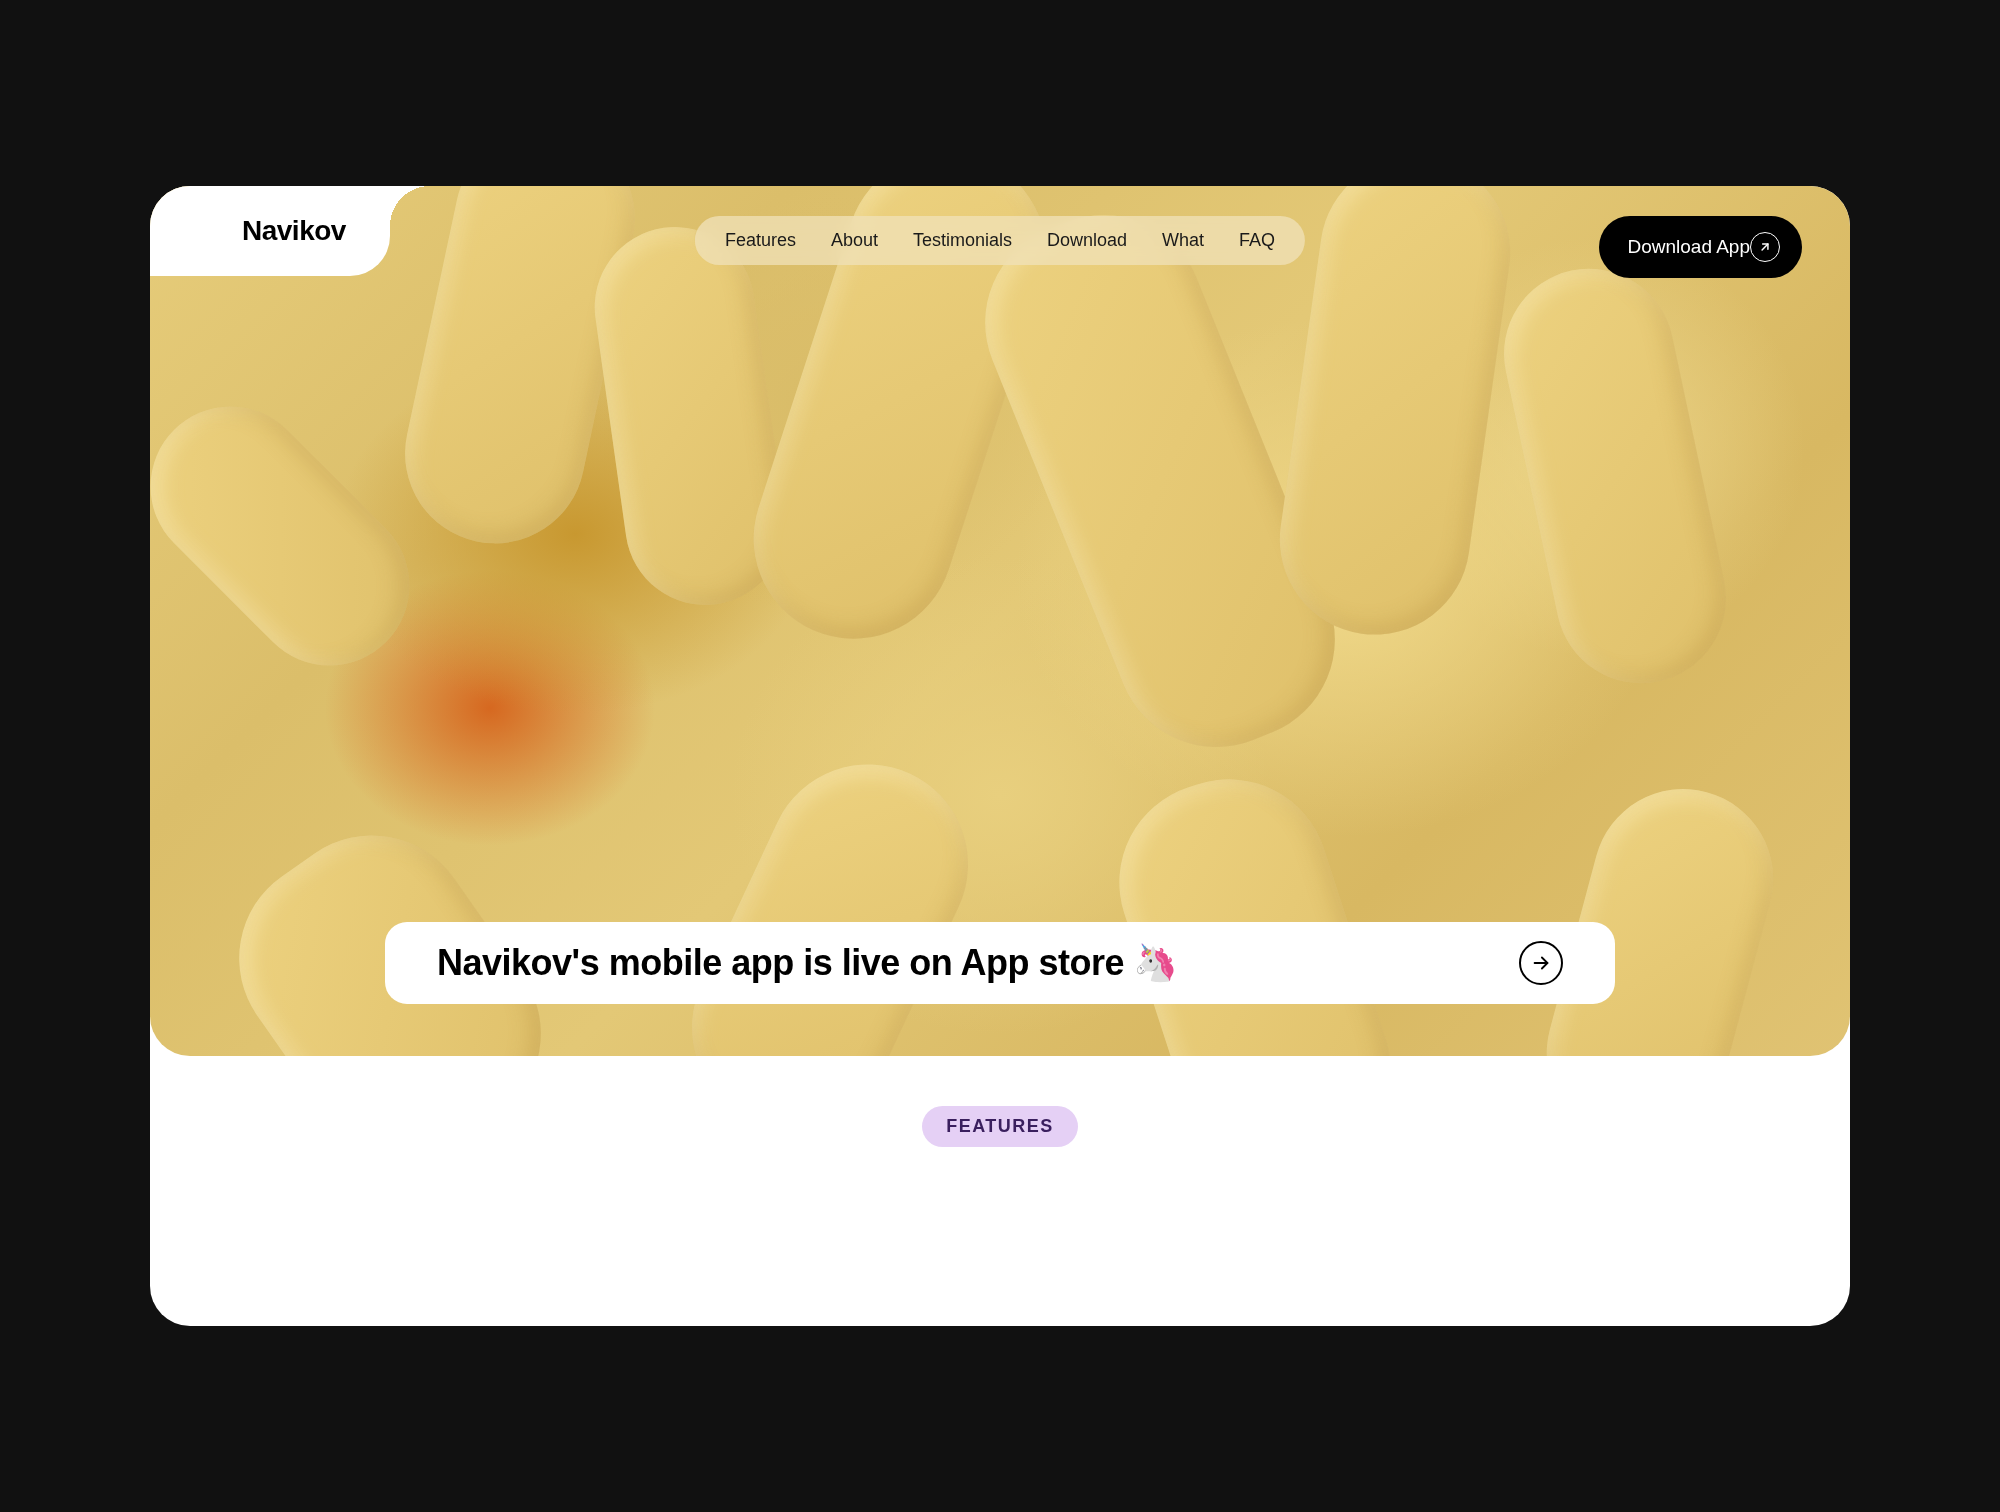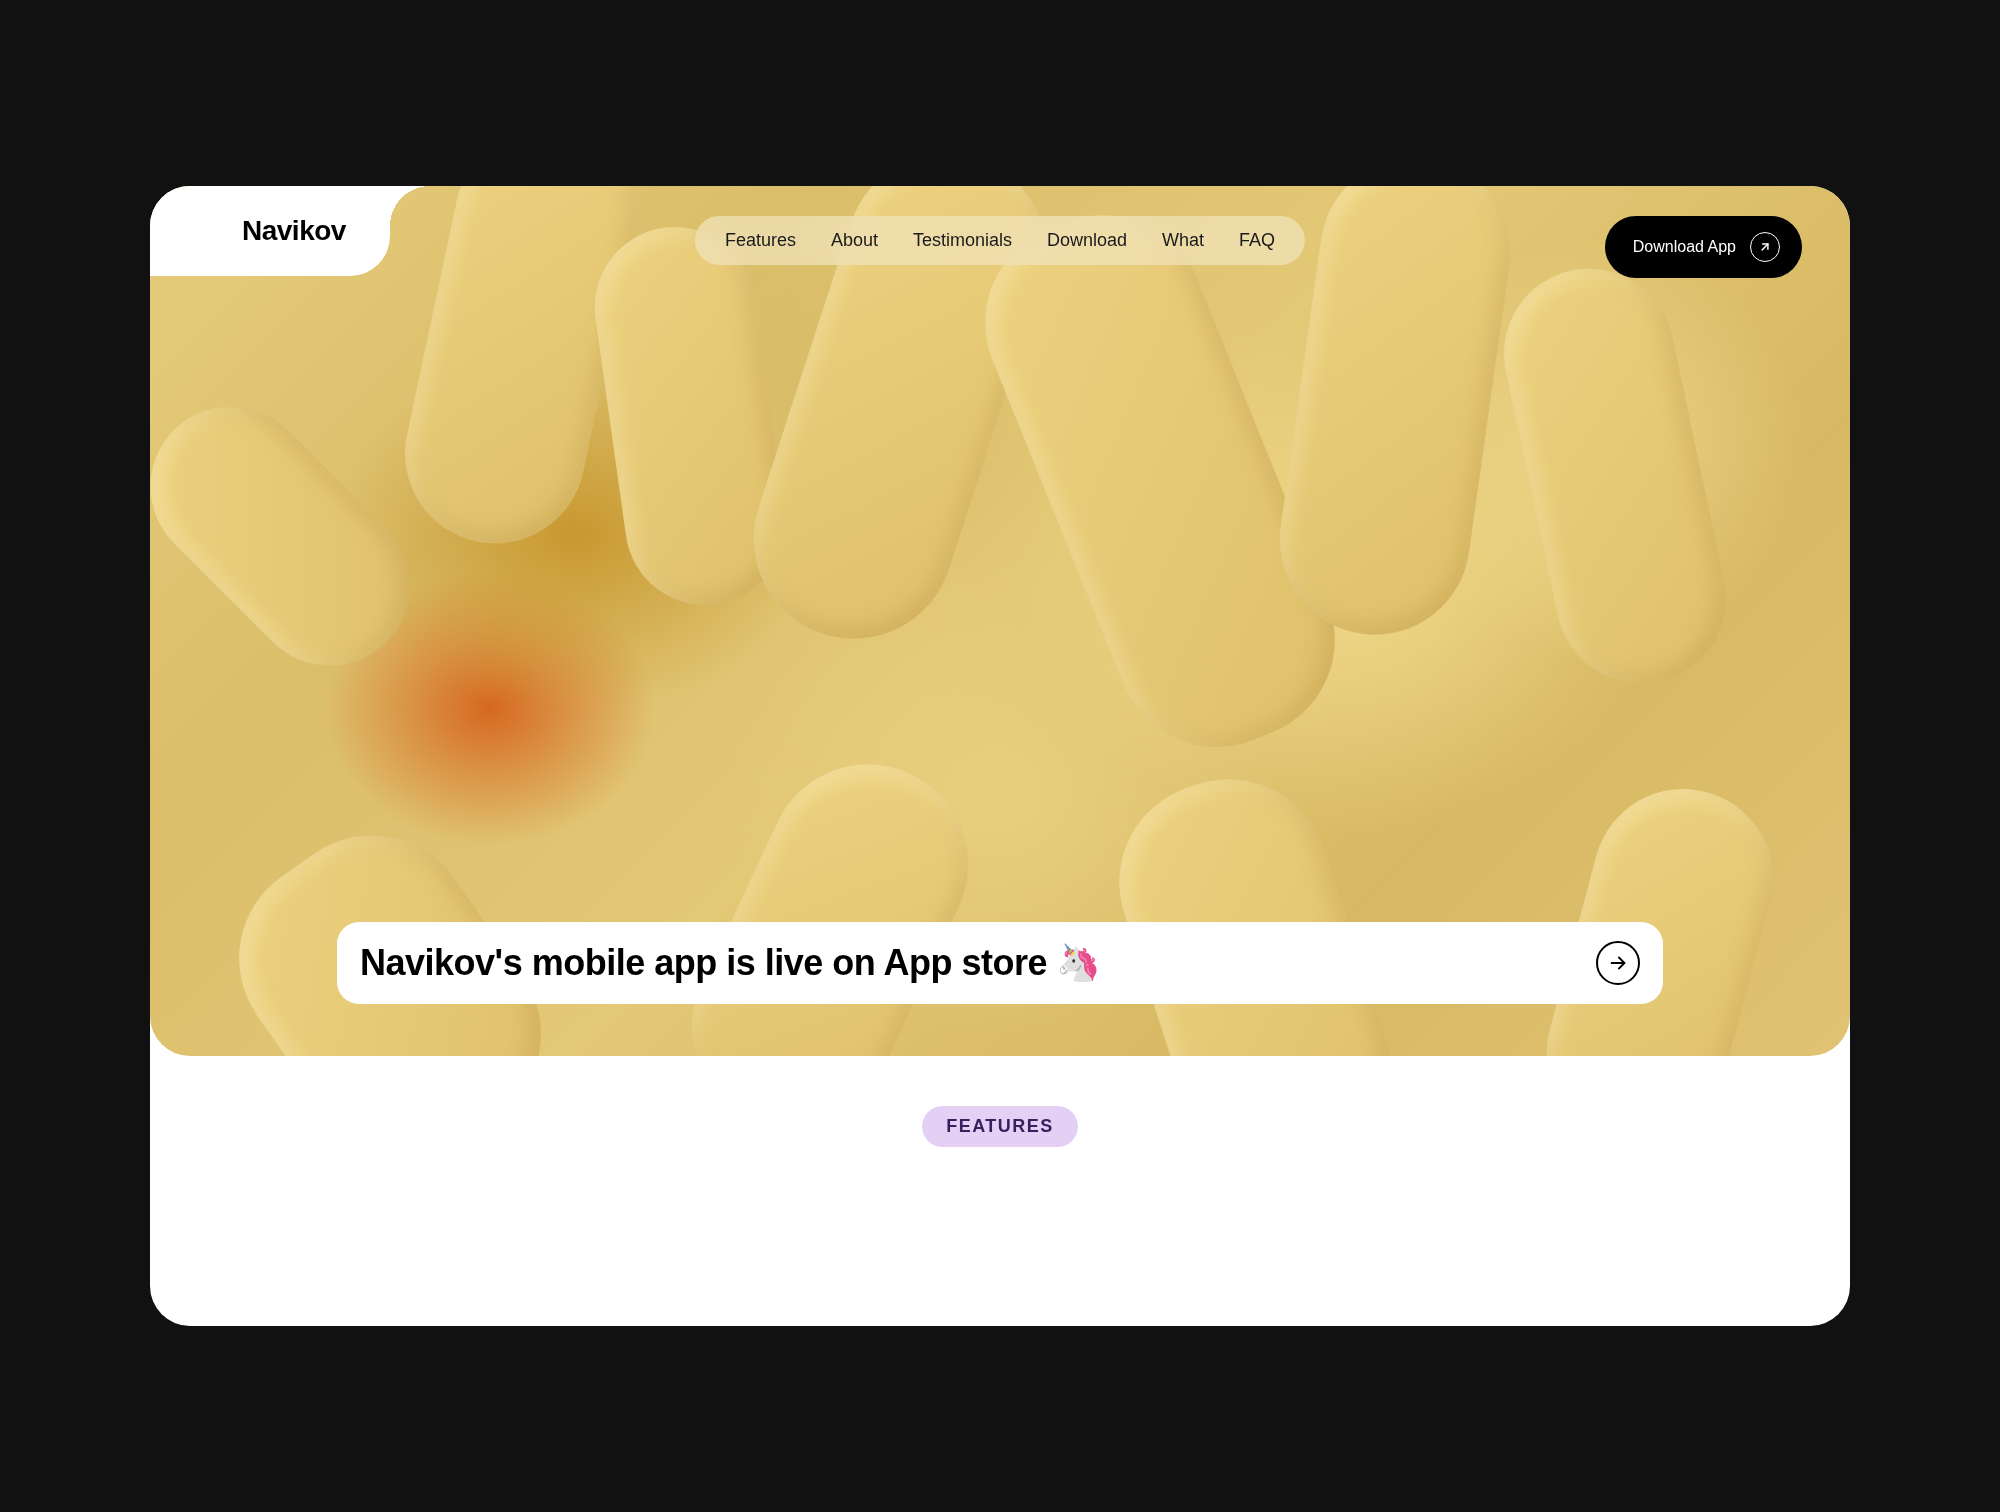--- a/index.html
+++ b/index.html
@@ -100,22 +100,21 @@
       position: absolute;
       top: 30px;
       right: 48px;
       background: #000;
       color: #fff;
       border: none;
       border-radius: 40px;
       padding: 16px 22px 16px 28px;
       display: flex;
       align-items: center;
-      gap: 14px;
-      font-size: 16px;
+      font-size: 19px;
       font-weight: 500;
       cursor: pointer;
       z-index: 10;
     }
 
     .download-btn .icon-circle {
       width: 30px;
       height: 30px;
       border: 1.5px solid #fff;
       border-radius: 50%;
@@ -127,28 +126,28 @@
     .download-btn .icon-circle svg {
       width: 14px;
       height: 14px;
     }
 
     .announcement-bar {
       position: absolute;
       bottom: 52px;
       left: 50%;
       transform: translateX(-50%);
-      width: 1326px;
+      width: 1230px;
       height: 82px;
       background: #ffffff;
       border-radius: 22px;
       display: flex;
       align-items: center;
       justify-content: space-between;
-      padding: 0 23px;
+      padding: 0 52px;
       z-index: 10;
     }
 
     .announcement-text {
       font-size: 36px;
       font-weight: 600;
       color: #000;
       letter-spacing: -0.5px;
     }
 

